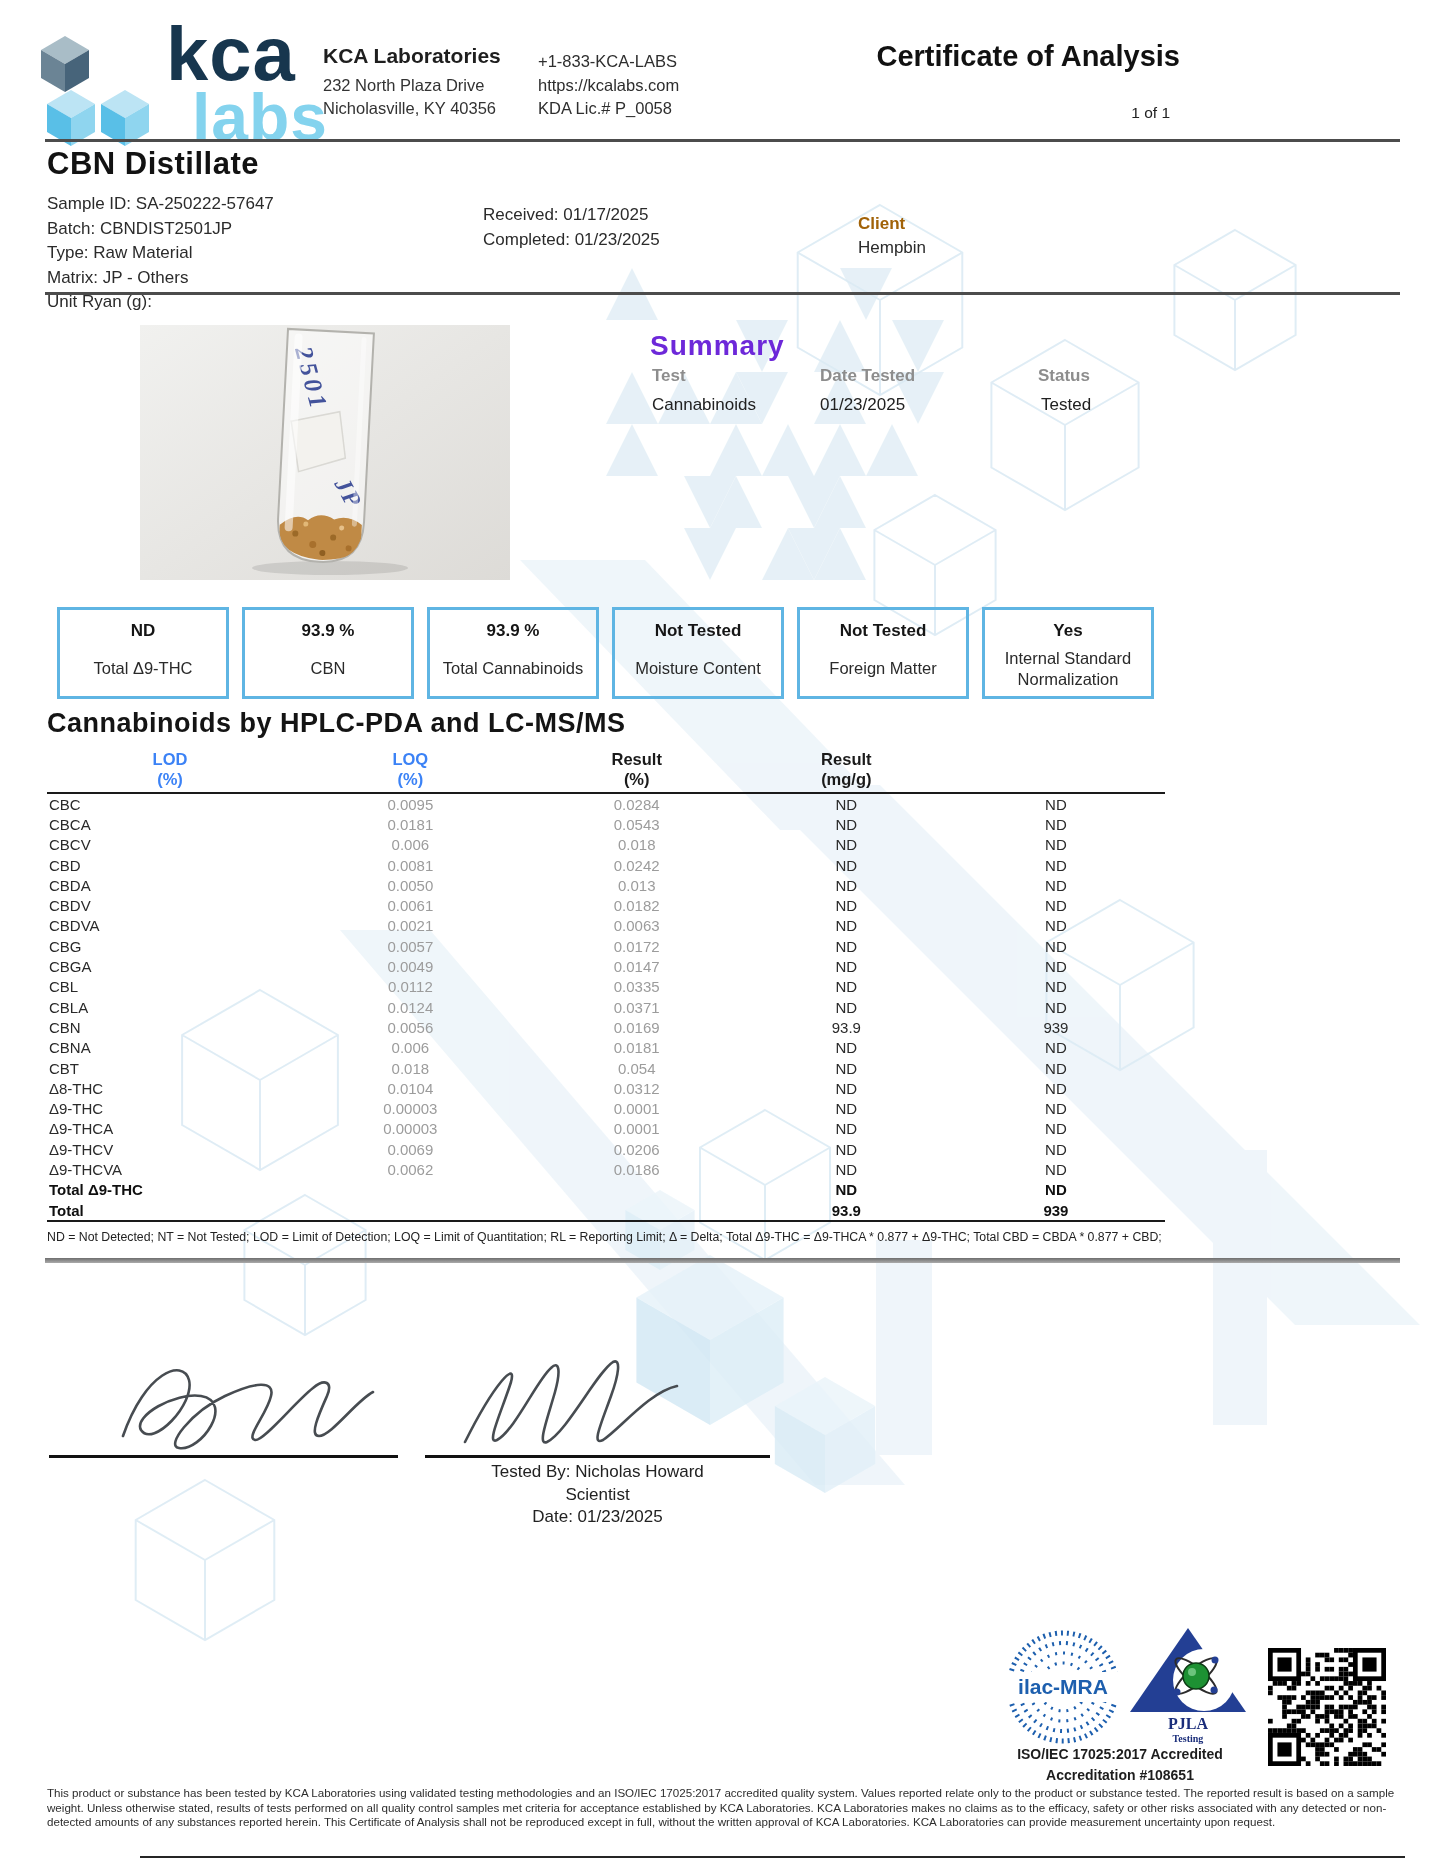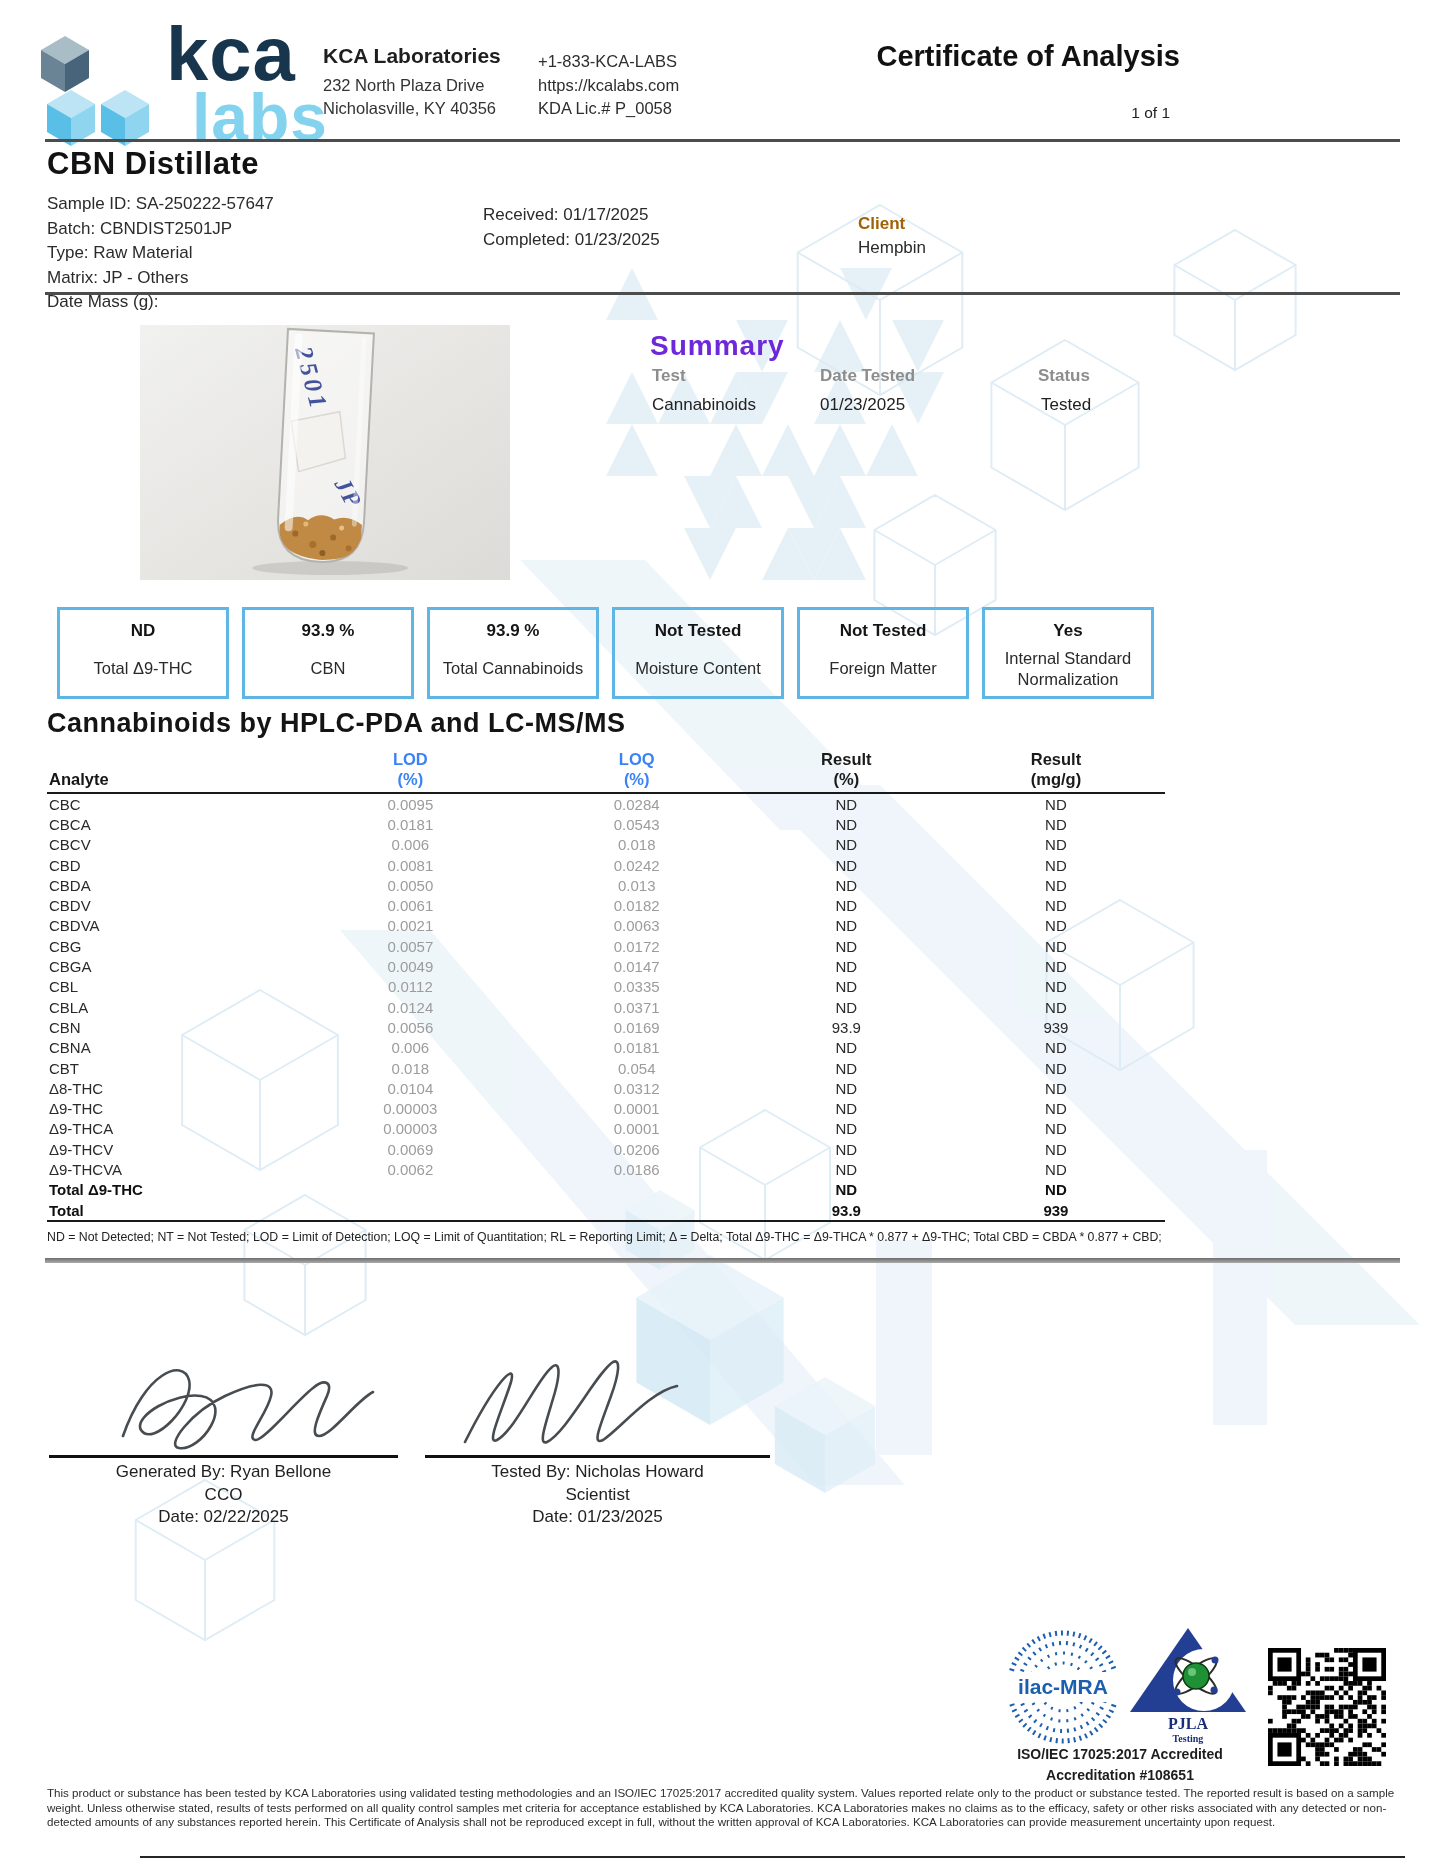--- a/index.html
+++ b/index.html
@@ -157,21 +157,21 @@
   <div class="abs page-indicator">1 of 1</div>
 
   <div class="abs rule" style="left:45px;top:139px;width:1355px;"></div>
 
   <div class="abs product-title">CBN Distillate</div>
   <div class="abs meta">
     <div>Sample ID: SA-250222-57647</div>
     <div>Batch: CBNDIST2501JP</div>
     <div>Type: Raw Material</div>
     <div>Matrix: JP - Others</div>
-    <div>Date Mass (g):</div>
+    <div>Unit Ryan (g):</div>
   </div>
   <div class="abs dates">
     <div>Received: 01/17/2025</div>
     <div>Completed: 01/23/2025</div>
   </div>
   <div class="abs client">
     <b>Client</b>
     <div>Hempbin</div>
   </div>
 
@@ -250,23 +250,20 @@
     <div class="box">
       <div class="box-value">Yes</div>
       <div class="box-label">Internal Standard Normalization</div>
     </div>
   </div>
 
   <div class="abs section-heading">Cannabinoids by HPLC-PDA and LC-MS/MS</div>
 
   <div class="abs ctable">
     <div class="t-head">
-      <div class="th th-analyte">
-        <span>Analyte</span>
-      </div>
       <div class="th">
         <span class="th-gray">LOD</span>
         <span class="th-gray">(%)</span>
       </div>
       <div class="th">
         <span class="th-gray">LOQ</span>
         <span class="th-gray">(%)</span>
       </div>
       <div class="th">
         <span class="th-dark">Result</span>
@@ -453,25 +450,20 @@
   <div class="abs gray-rule"></div>
 
   <svg class="abs" style="left:105px;top:1352px;" width="300" height="102" viewBox="0 0 300 102">
     <path d="M18 84 C 40 20, 78 6, 84 28 C 90 52, 48 96, 36 78 C 28 64, 70 40, 96 44 C 130 50, 96 100, 74 96 C 60 94, 86 60, 120 44 C 150 30, 170 28, 166 44 C 162 62, 140 86, 150 88 C 158 90, 190 50, 208 36 C 220 26, 228 30, 222 44 C 214 62, 204 84, 214 84 C 226 84, 252 48, 268 40" fill="none" stroke="#474c51" stroke-width="2.6" stroke-linecap="round"></path>
   </svg>
   <svg class="abs" style="left:445px;top:1350px;" width="260" height="104" viewBox="0 0 260 104">
     <path d="M20 92 C 50 32, 72 10, 66 32 C 58 58, 40 96, 52 90 C 70 80, 92 30, 106 18 C 114 10, 116 20, 110 42 C 102 70, 92 96, 102 92 C 122 82, 152 22, 168 12 C 176 8, 174 24, 166 46 C 156 74, 146 96, 158 90 C 174 80, 204 42, 232 36" fill="none" stroke="#474c51" stroke-width="2.6" stroke-linecap="round"></path>
   </svg>
   <div class="abs sig-line" style="left:49px;top:1455px;width:349px;"></div>
   <div class="abs sig-line" style="left:425px;top:1455px;width:345px;"></div>
-  <div class="abs sig-text" style="left:49px;top:1461px;width:349px;">
-    <div>Generated By: Ryan Bellone</div>
-    <div>CCO</div>
-    <div>Date: 02/22/2025</div>
-  </div>
   <div class="abs sig-text" style="left:425px;top:1461px;width:345px;">
     <div>Tested By: Nicholas Howard</div>
     <div>Scientist</div>
     <div>Date: 01/23/2025</div>
   </div>
 
   <svg class="abs" style="left:1004px;top:1628px;" width="118" height="118" viewBox="0 0 118 118">
     <circle cx="59" cy="59" r="54" fill="none" stroke="#1d5fae" stroke-width="5" stroke-dasharray="2 4"></circle>
     <circle cx="59" cy="59" r="44" fill="none" stroke="#1d5fae" stroke-width="4" stroke-dasharray="2 5"></circle>
     <circle cx="59" cy="59" r="34" fill="none" stroke="#1d5fae" stroke-width="3" stroke-dasharray="2 6"></circle>

